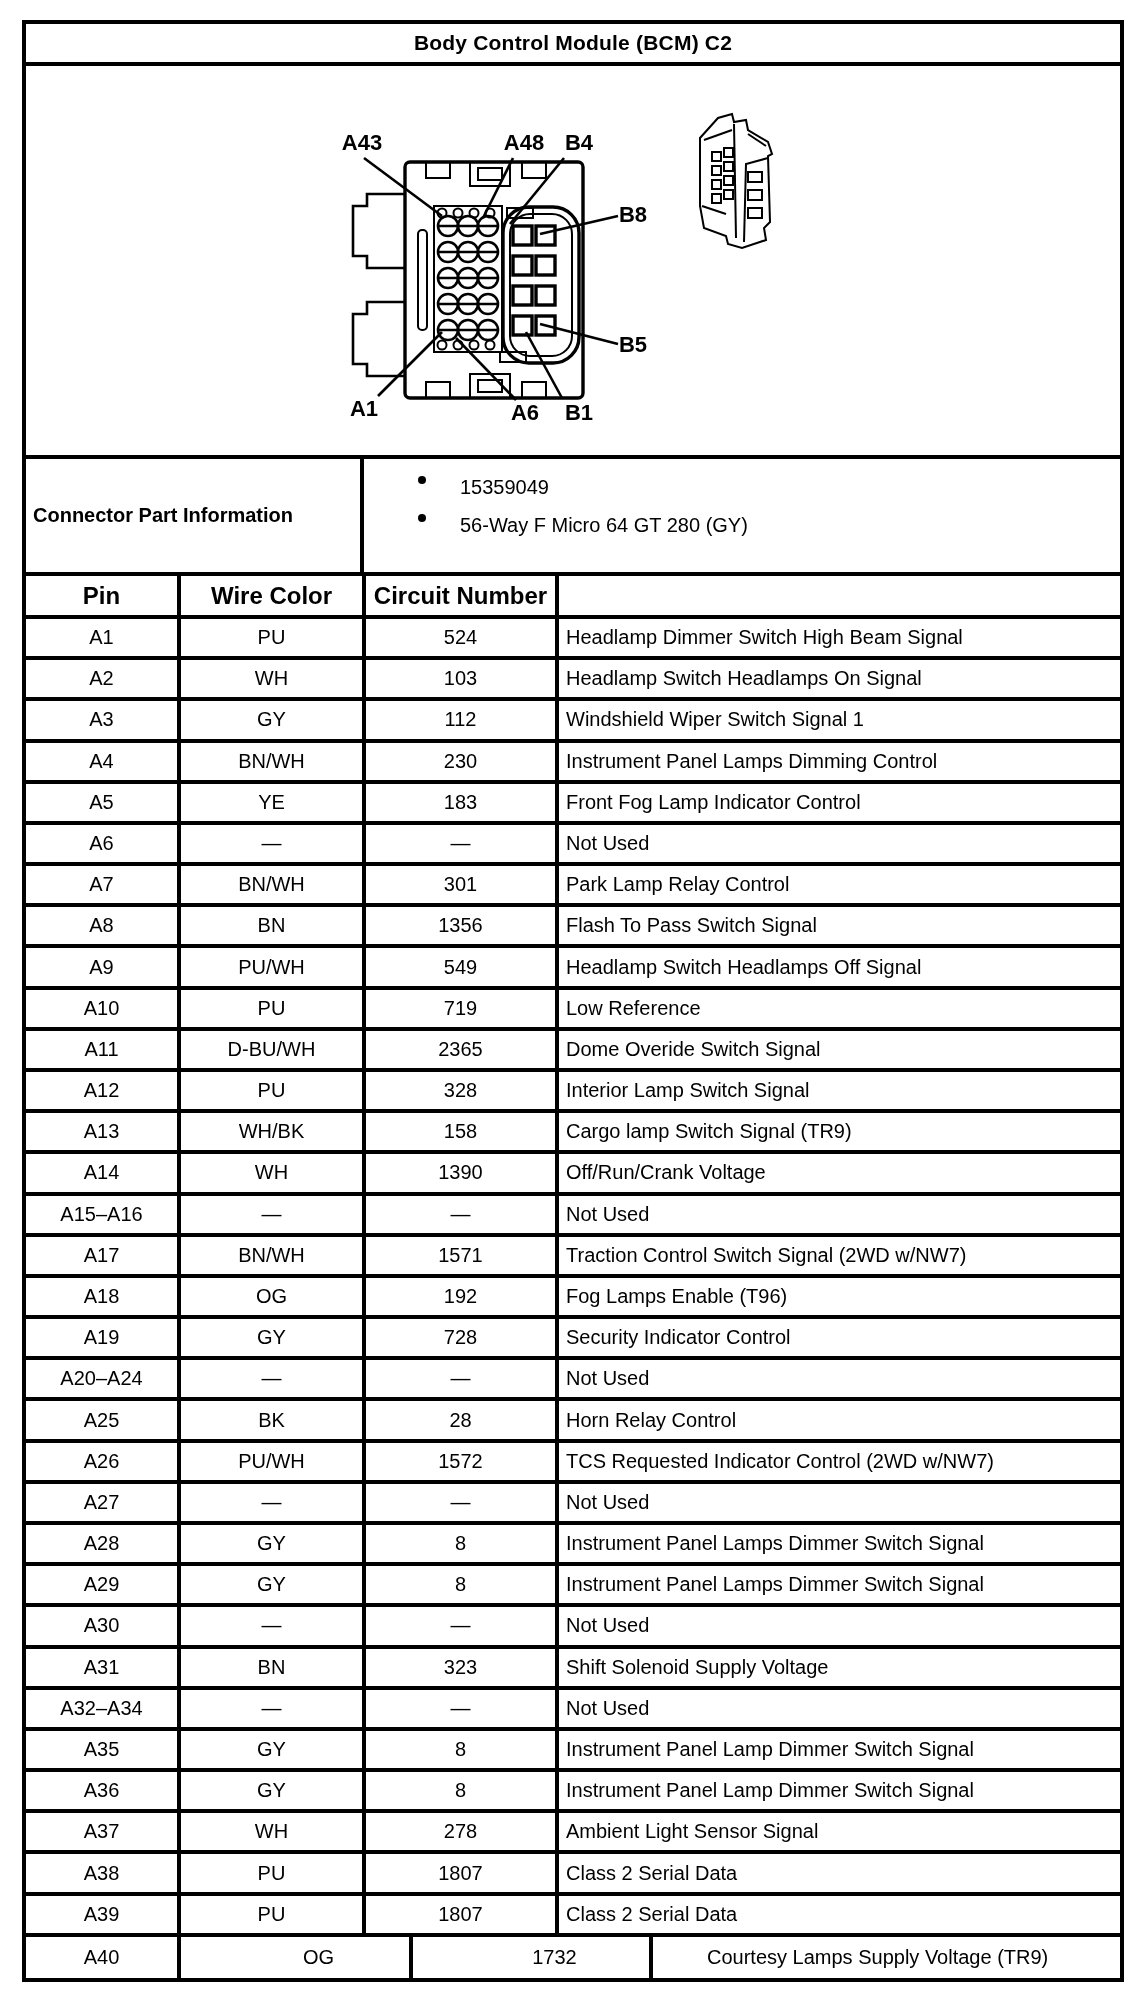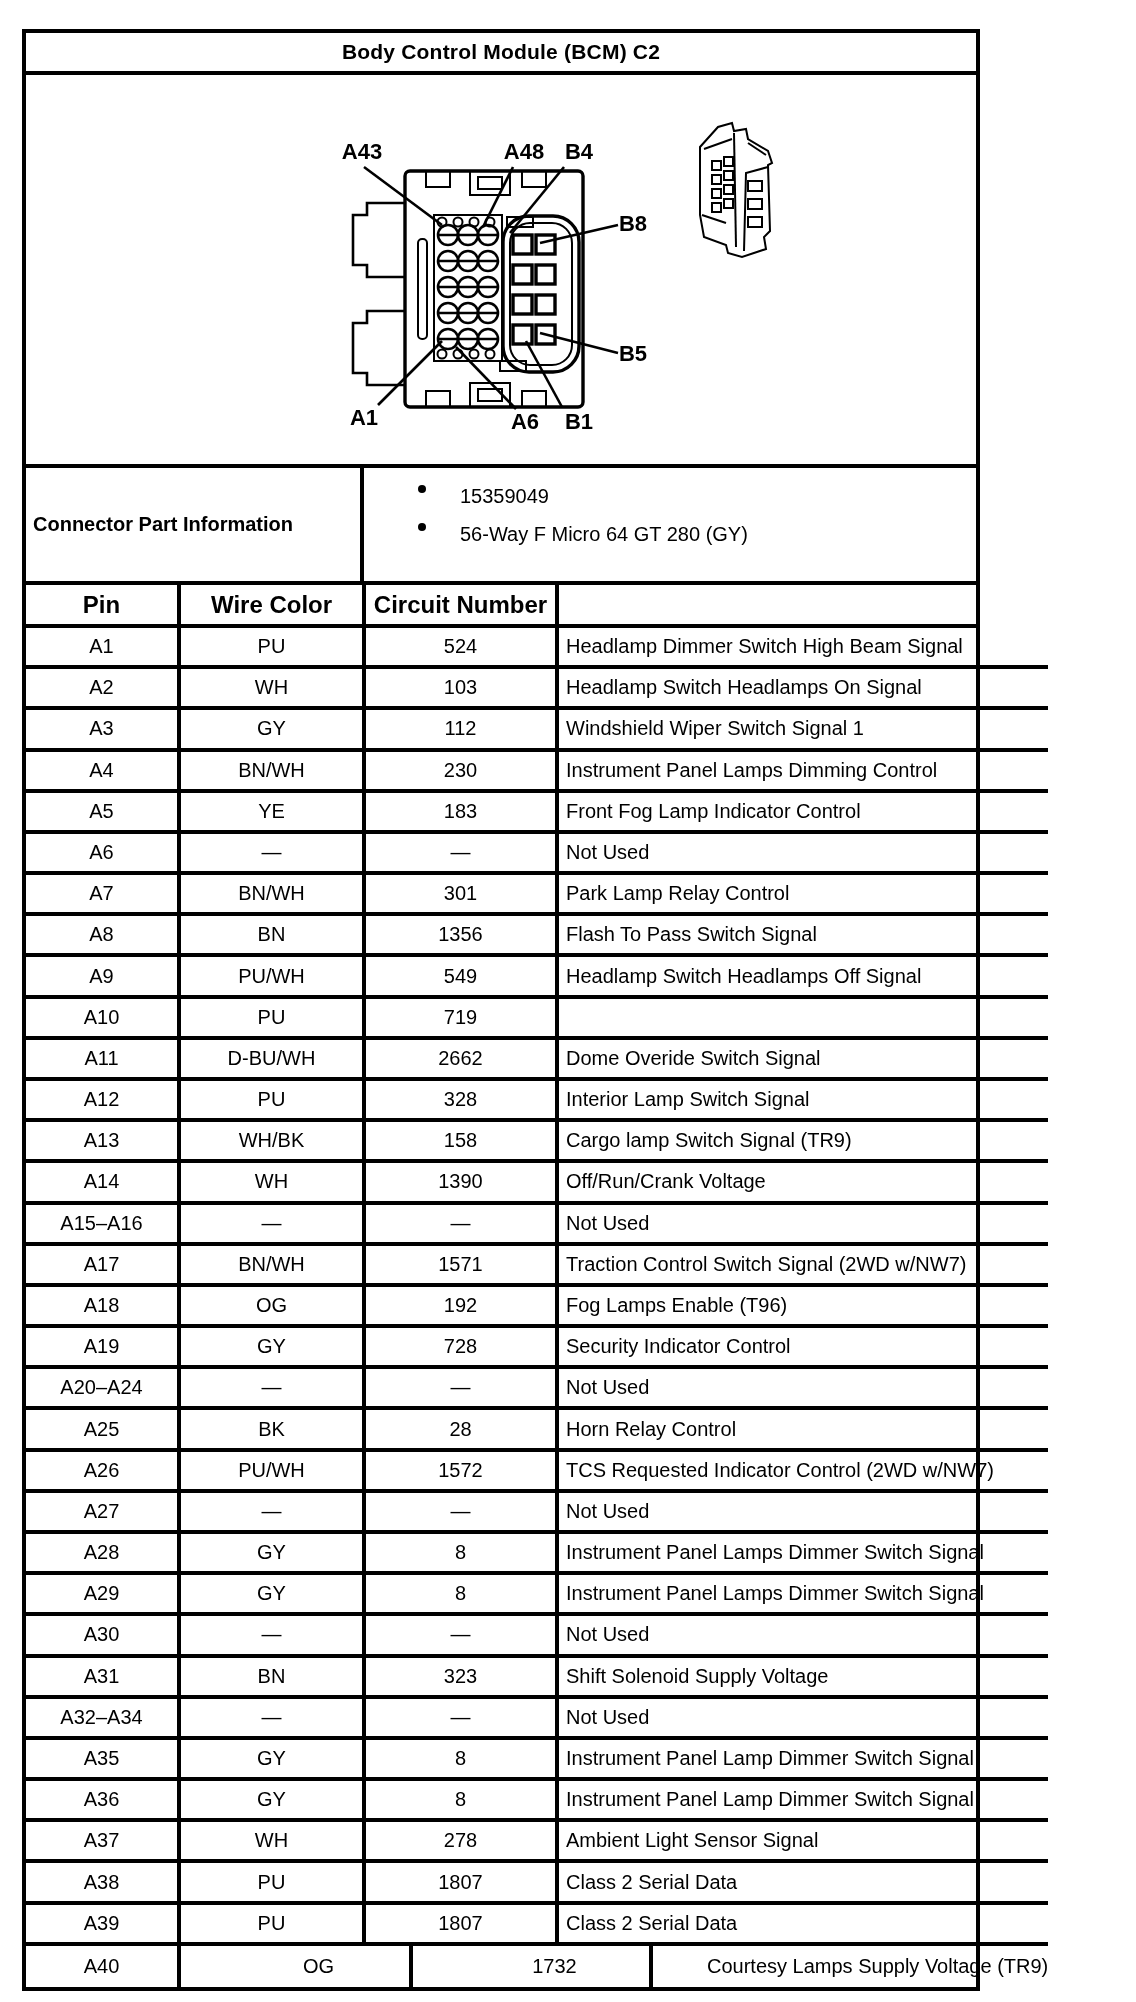--- a/index.html
+++ b/index.html
@@ -2,23 +2,23 @@
 <html><head>
 <meta charset="utf-8">
 <style>
   html,body{margin:0;padding:0;background:#fff;}
   body{
     width:1136px;height:2002px;position:relative;
     font-family:"Liberation Sans", sans-serif;color:#000;
     -webkit-font-smoothing:none;
   }
   .frame{
-    position:absolute;left:22px;top:20px;width:958px;height:1962px;
+    position:absolute;left:22px;top:20px;width:1102px;height:1962px;
     border:4px solid #000;box-sizing:border-box;background:#fff;
-    display:flex;flex-direction:column;margin-top:9px;
+    display:flex;flex-direction:column;
   }
   .title-row{
     height:42px;box-sizing:border-box;border-bottom:4px solid #000;
     display:flex;align-items:center;justify-content:center;
     font-weight:bold;font-size:21px;letter-spacing:.2px;
   }
   .diagram-row{height:393px;box-sizing:border-box;border-bottom:4px solid #000;position:relative;overflow:hidden;}
   .diagram-row svg{position:absolute;left:0;top:0;}
 
   .partinfo-row{height:117px;box-sizing:border-box;border-bottom:4px solid #000;display:flex;}
@@ -247,25 +247,26 @@
       <div class="row">
         <div class="cell col-pin">A9</div>
         <div class="cell col-wire">PU/WH</div>
         <div class="cell col-circuit">549</div>
         <div class="cell col-fn">Headlamp Switch Headlamps Off Signal</div>
       </div>
       <div class="row">
         <div class="cell col-pin">A10</div>
         <div class="cell col-wire">PU</div>
         <div class="cell col-circuit">719</div>
+        <div class="cell col-fn">Low Reference</div>
       </div>
       <div class="row">
         <div class="cell col-pin">A11</div>
         <div class="cell col-wire">D-BU/WH</div>
-        <div class="cell col-circuit">2662</div>
+        <div class="cell col-circuit">2365</div>
         <div class="cell col-fn">Dome Overide Switch Signal</div>
       </div>
       <div class="row">
         <div class="cell col-pin">A12</div>
         <div class="cell col-wire">PU</div>
         <div class="cell col-circuit">328</div>
         <div class="cell col-fn">Interior Lamp Switch Signal</div>
       </div>
       <div class="row">
         <div class="cell col-pin">A13</div>

